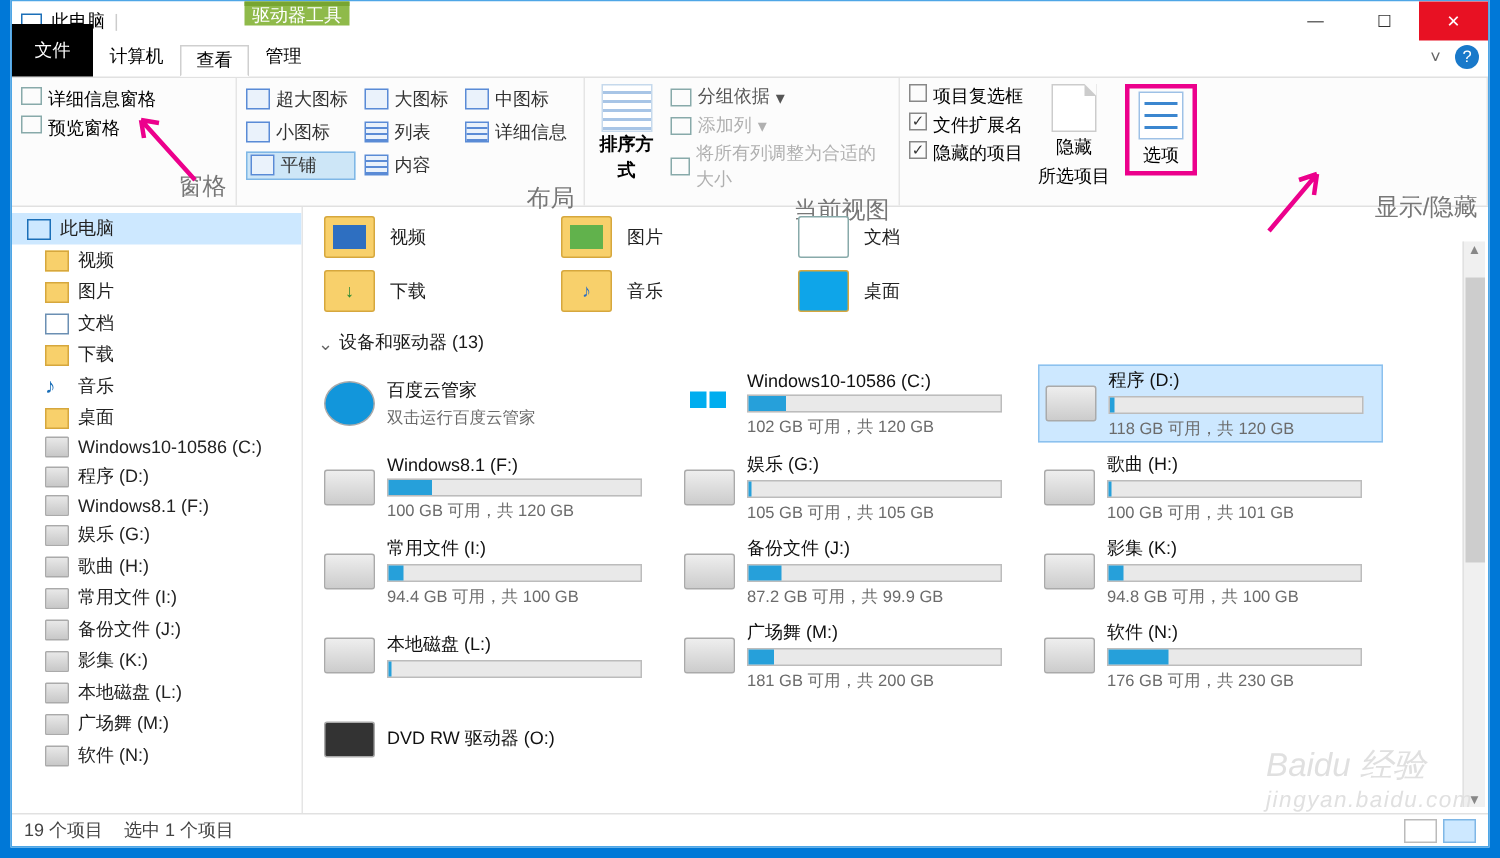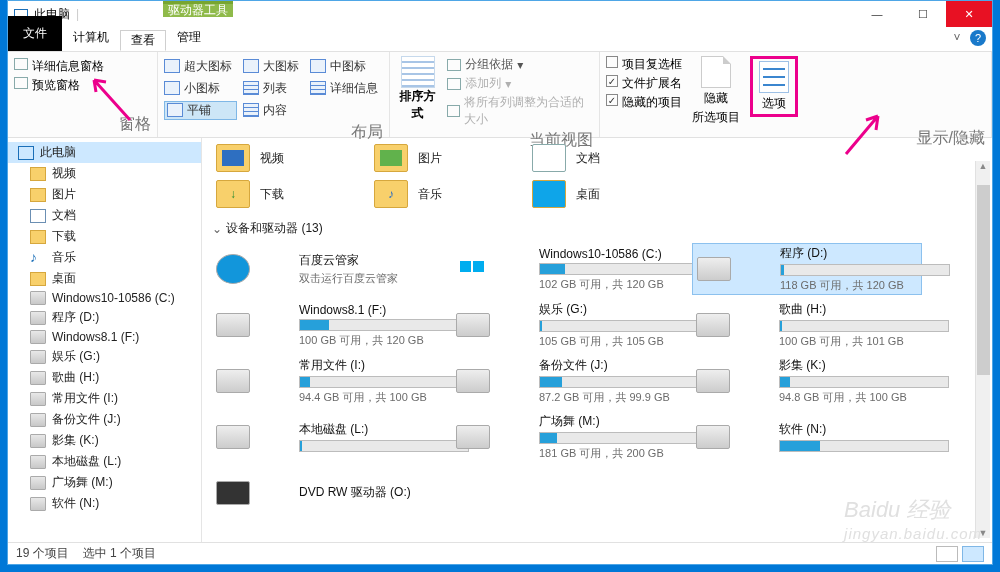--- a/index.html
+++ b/index.html
@@ -79,21 +79,21 @@
 .section-head .chev { color:#666; }
 .drives { display:grid; grid-template-columns: repeat(3, 230px); grid-auto-rows: 52px; gap: 4px 10px;}
 .drive-item { display:flex; align-items:center; gap: 8px; padding: 2px 4px;}
 .drive-item.sel { background:#cde8ff; border:1px solid #8cc1ee; }
 .drv-ico { width: 34px; height: 24px; background: linear-gradient(#eee,#ccc); border:1px solid #aaa; border-radius:2px; flex:0 0 34px;}
 .drv-ico.baidu { background:#1296db; border-radius:50%; height:30px; width:30px;}
 .drv-ico.win { background:#fff; border:none; position:relative;}
 .drv-ico.win:before{content:"";position:absolute;left:4px;top:4px;width:11px;height:11px;background:#00adef;}
 .drv-ico.win:after{content:"";position:absolute;left:17px;top:4px;width:11px;height:11px;background:#00adef;}
 .drv-ico.dvd { background:#333; }
-.drv-body { flex:1;margin-left:41px; }
+.drv-body { flex:1; }
 .drv-name { color:#111; margin-bottom:2px;}
 .drv-sub { color:#6b6b6b; font-size:11px; }
 .bar { width: 170px; height: 12px; border:1px solid #bcbcbc; background:#e9e9e9; margin: 1px 0 2px;}
 .bar-fill { height:100%; background:#26a0da; }
 
 .status { height: 22px; border-top: 1px solid #e1e1e1; font-size: 12px; color:#444; display:flex; align-items:center; gap: 14px; padding: 0 8px;}
 .status .right { margin-left:auto; display:flex; gap:4px;}
 .view-sw { width:22px; height:16px; border:1px solid #bbb;}
 .view-sw.act { background:#cde8ff; border-color:#7fb7e6;}
 
@@ -463,20 +463,21 @@
               <div class="drv-sub">181 GB 可用，共 200 GB</div>
             </div>
           </div>
           <div class="drive-item">
             <div class="drv-ico "></div>
             <div class="drv-body">
               <div class="drv-name">软件 (N:)</div>
               <div class="bar">
                 <div class="bar-fill" style="width:24%"></div>
               </div>
+              <div class="drv-sub">176 GB 可用，共 230 GB</div>
             </div>
           </div>
           <div class="drive-item">
             <div class="drv-ico dvd"></div>
             <div class="drv-body">
               <div class="drv-name">DVD RW 驱动器 (O:)</div>
               <div class="drv-sub"></div>
             </div>
           </div>
         </div>

